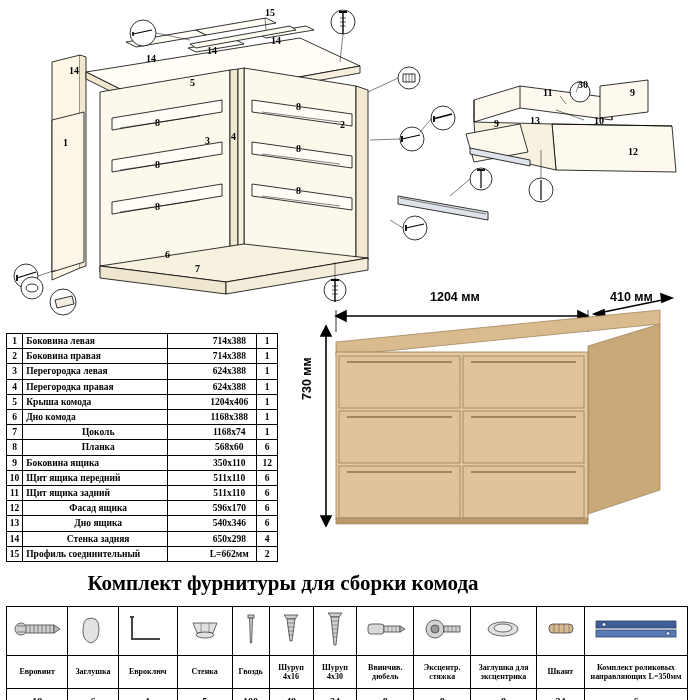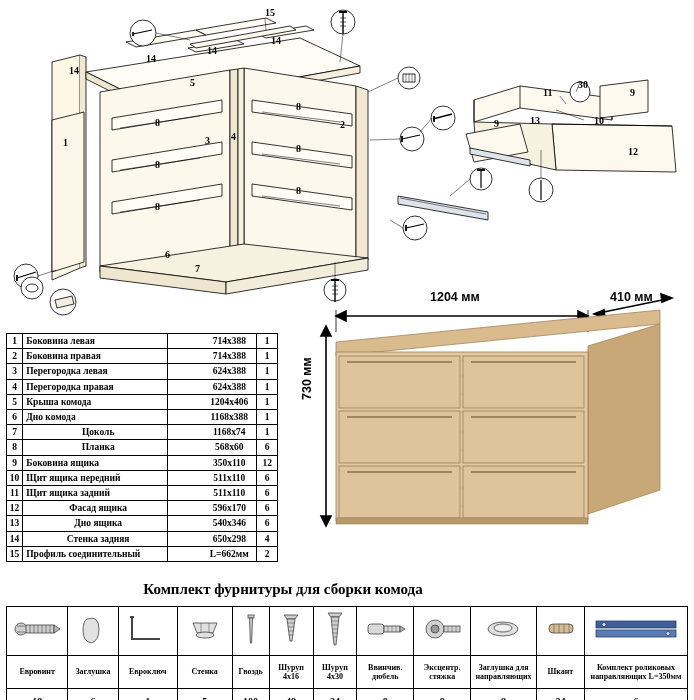--- a/index.html
+++ b/index.html
@@ -53,21 +53,21 @@
   #dim-depth{left:308px;top:0px;}
   #dim-height{
     left:-2px;top:110px;
     transform:rotate(-90deg);transform-origin:left top;
     white-space:nowrap;
   }
 
   
   .hw-title{
     position:absolute;left:0;top:571px;width:566px;text-align:center;
-    font-size:15px;font-weight:bold;font-family:"Liberation Serif", serif;margin-top:10px;
+    font-size:21px;font-weight:bold;font-family:"Liberation Serif", serif;
   }
   .hw-table{
     position:absolute;left:6px;top:592px;width:682px;
     border-collapse:collapse;
     table-layout:fixed;
     font-family:"Liberation Serif", serif;
     margin-top:14px;
   }
   .hw-table td{border:1px solid #000;text-align:center;vertical-align:middle;}
   .hw-table tr.icons td{height:46px;}
@@ -537,21 +537,21 @@
       <tr class="names">
         <td>Евровинт</td>
         <td>Заглушка</td>
         <td>Евроключ</td>
         <td>Стенка</td>
         <td>Гвоздь</td>
         <td>Шуруп 4х16</td>
         <td>Шуруп 4х30</td>
         <td>Ввинчив. дюбель</td>
         <td>Эксцентр. стяжка</td>
-        <td>Заглушка для направляющих</td>
+        <td>Заглушка для эксцентрика</td>
         <td>Шкант</td>
         <td>Комплект роликовых направляющих L=350мм</td>
       </tr>
       <tr class="counts">
         <td>18</td>
         <td>6</td>
         <td>1</td>
         <td>5</td>
         <td>100</td>
         <td>48</td>

